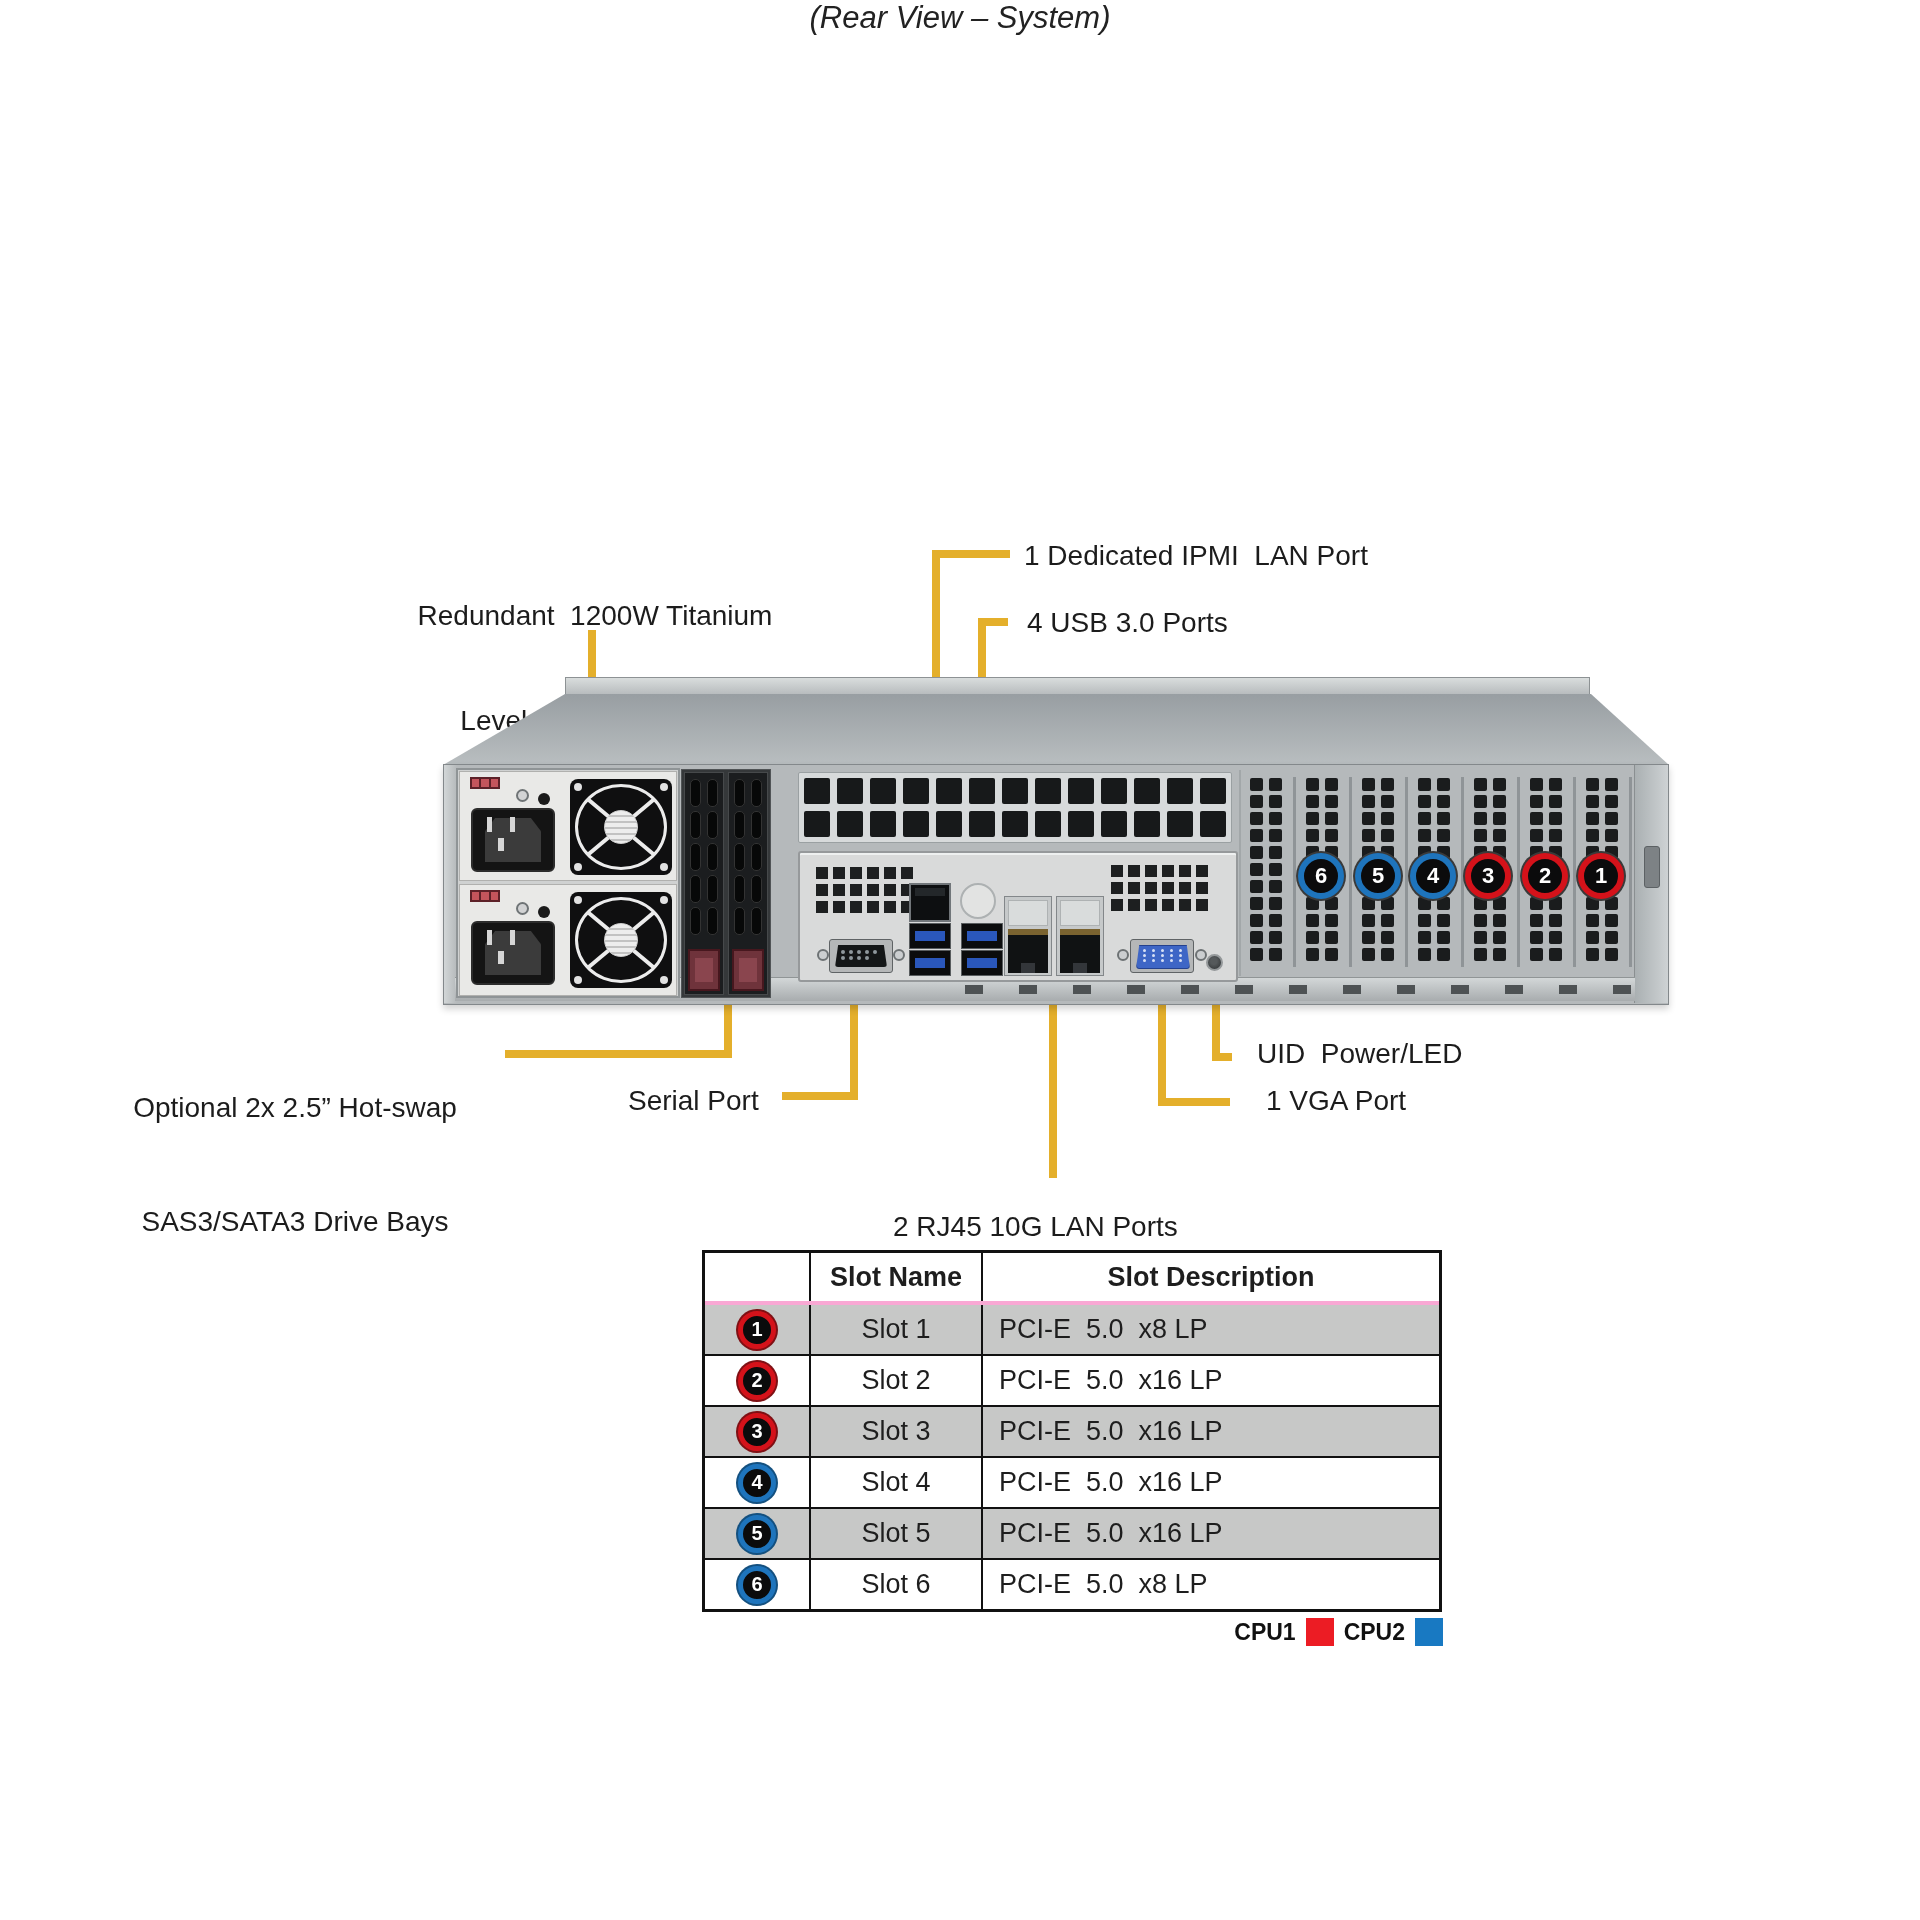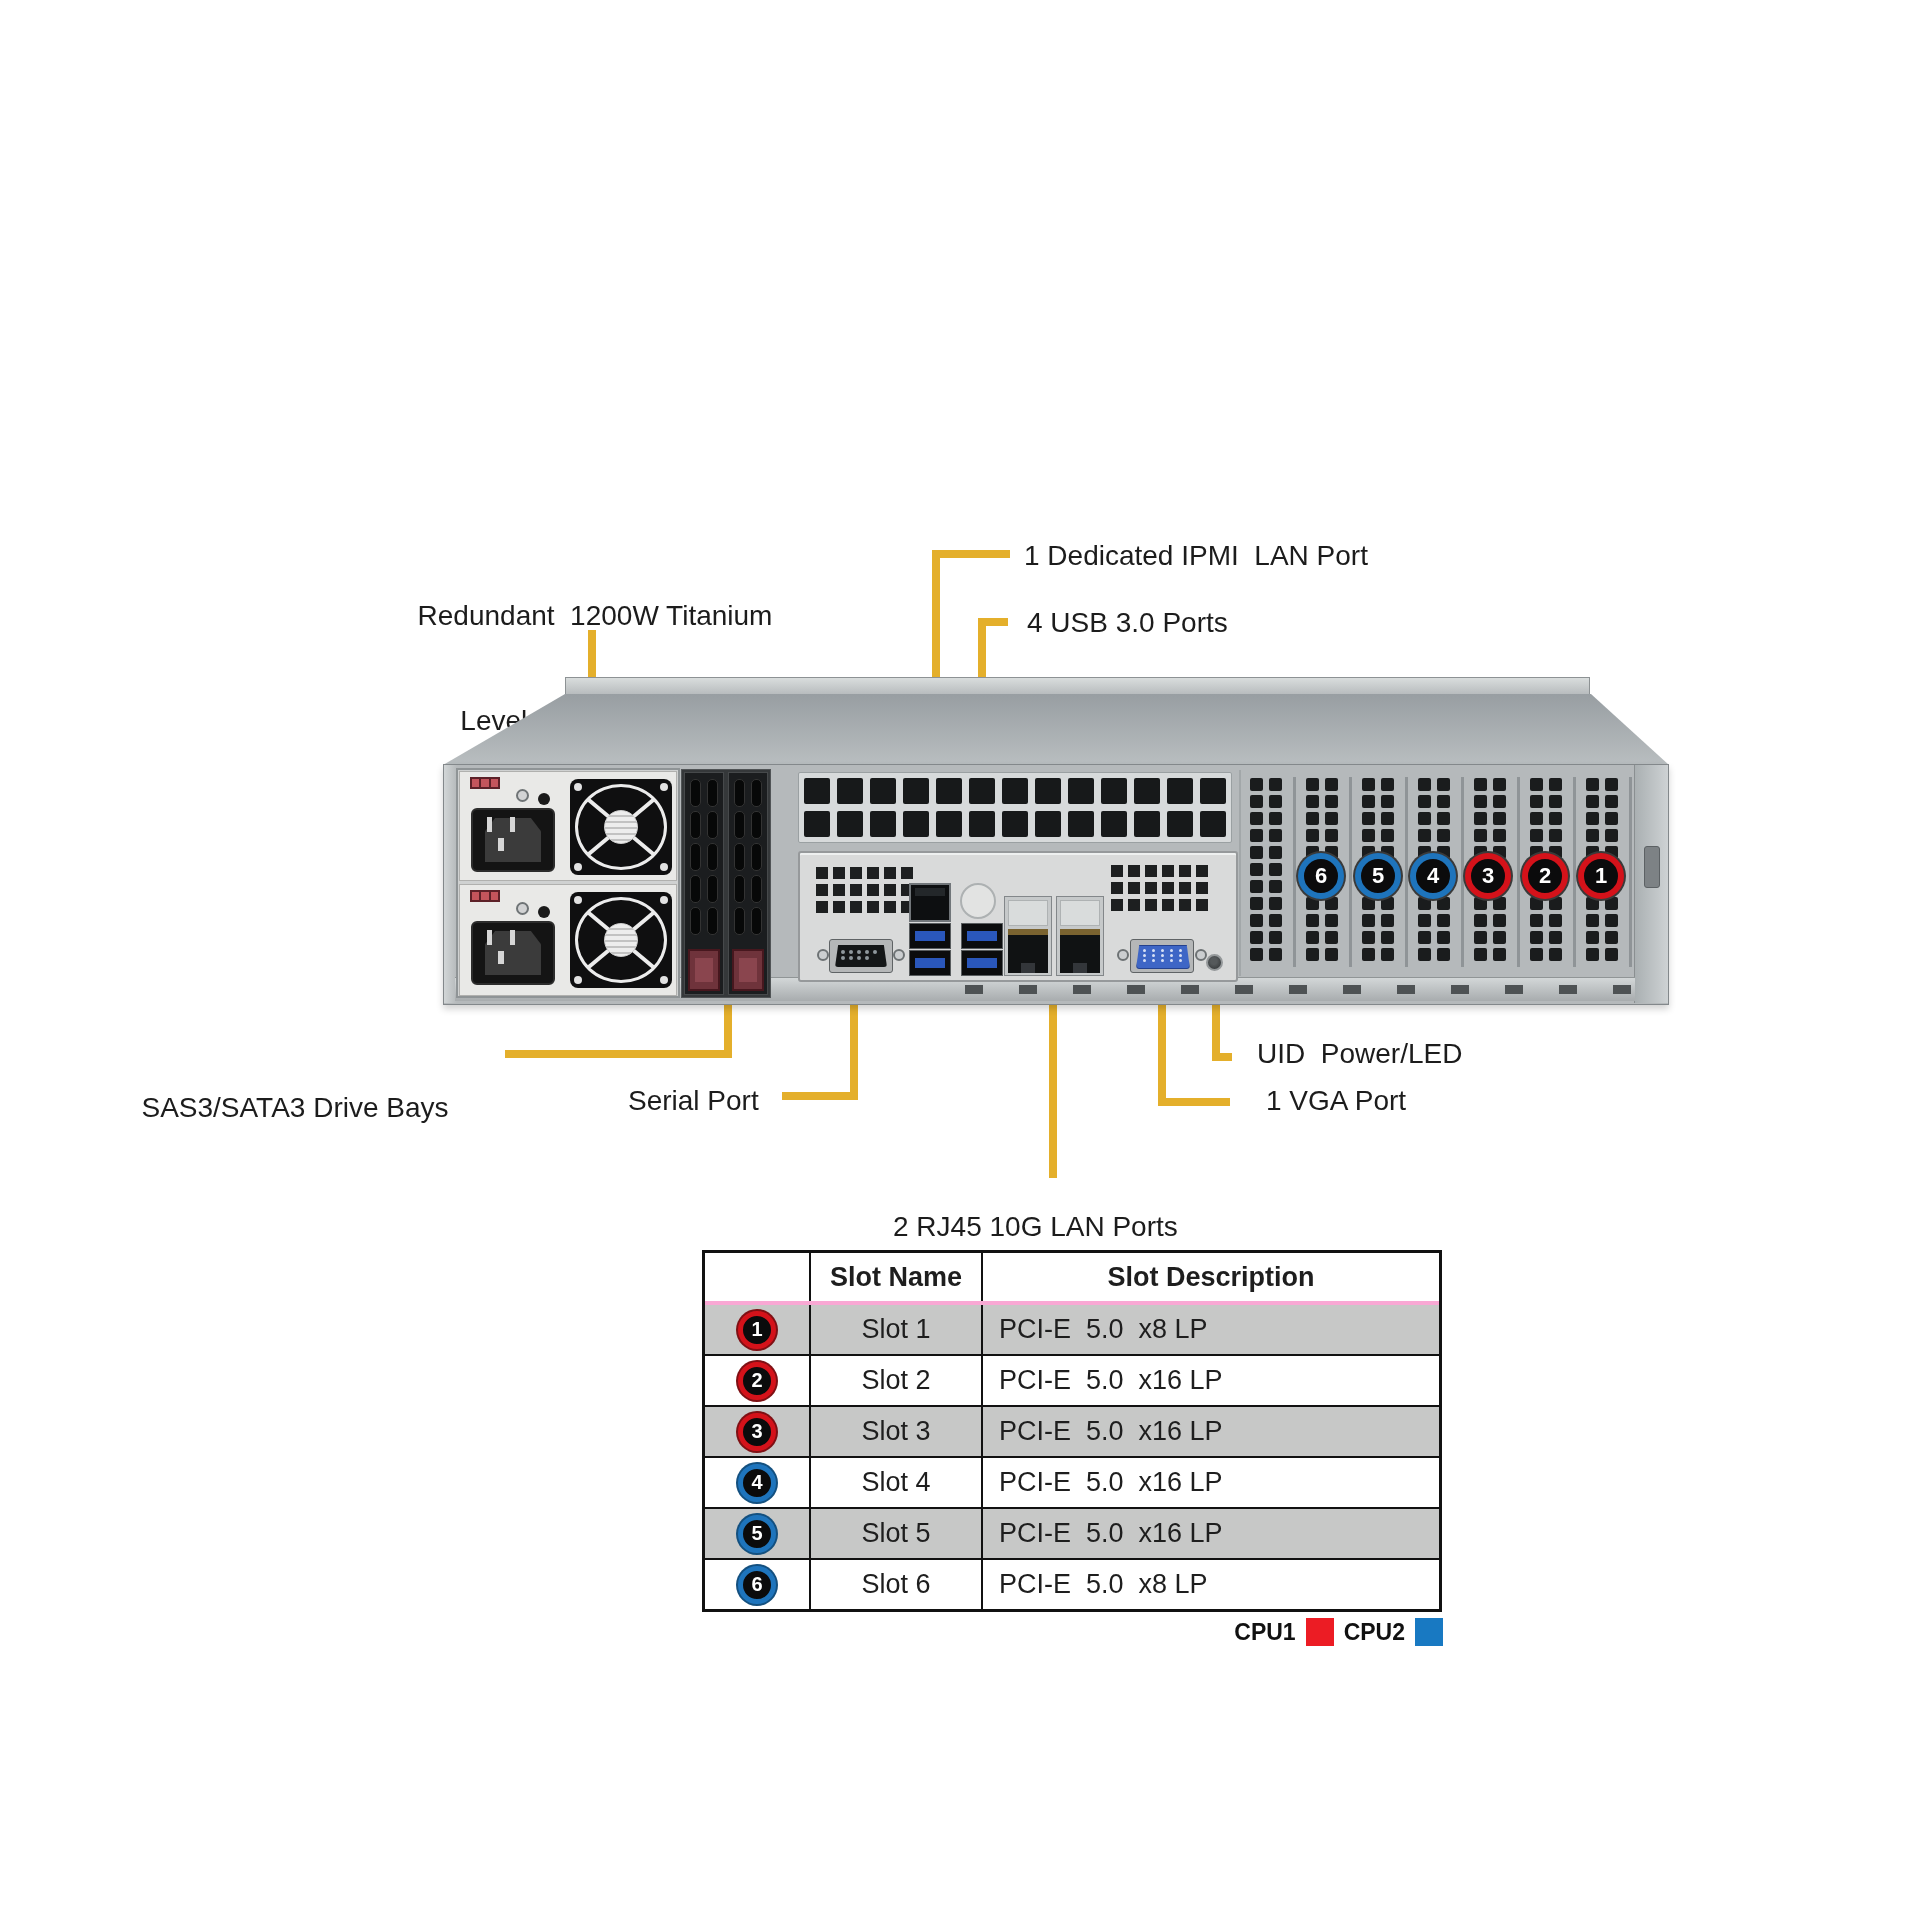--- a/index.html
+++ b/index.html
@@ -122,28 +122,30 @@
   .legend{left:1000px;top:1618px;width:443px;display:flex;justify-content:flex-end;align-items:center;gap:10px;
           font-size:23px;font-weight:bold;color:#111;}
   .swatch{width:28px;height:28px;display:block;}
   .swatch.red{background:#EC1C24;} .swatch.blue{background:#1879C2;}
 </style>
 </head>
 <body>
 
 <div id="canvas">
 
+  <div class="abs title">(Rear View – System)</div>
 
   <div class="abs callout c-center" style="left:330px;top:528px;width:530px;line-height:35px;">
     <div>Redundant  1200W Titanium</div>
     <div>Level Power Supplies</div>
   </div>
   <div class="abs callout" style="left:1024px;top:540px;">1 Dedicated IPMI  LAN Port</div>
   <div class="abs callout" style="left:1027px;top:607px;">4 USB 3.0 Ports</div>
   <div class="abs callout c-center" style="left:60px;top:1013px;width:470px;line-height:38px;">
+    <div>Optional 2x 2.5” Hot-swap</div>
     <div>SAS3/SATA3 Drive Bays</div>
   </div>
   <div class="abs callout" style="left:628px;top:1085px;">Serial Port</div>
   <div class="abs callout" style="left:1257px;top:1038px;">UID  Power/LED</div>
   <div class="abs callout" style="left:1258px;top:1085px;margin-left:8px;">1 VGA Port</div>
   <div class="abs callout" style="left:893px;top:1211px;">2 RJ45 10G LAN Ports</div>
 
   <div class="abs lead" style="left:588px;top:630px;width:8px;height:172px;"></div>
   <div class="abs lead" style="left:932px;top:550px;width:78px;height:8px;"></div>
   <div class="abs lead" style="left:932px;top:550px;width:8px;height:340px;"></div>

